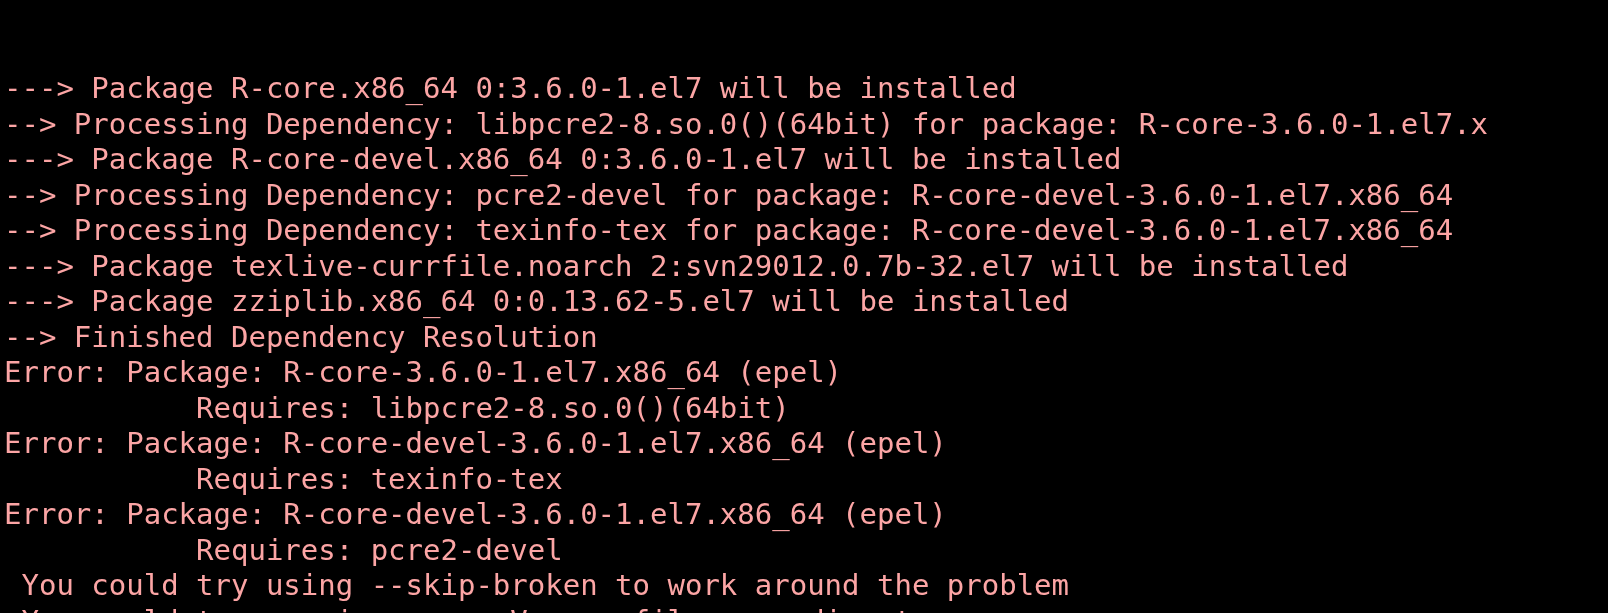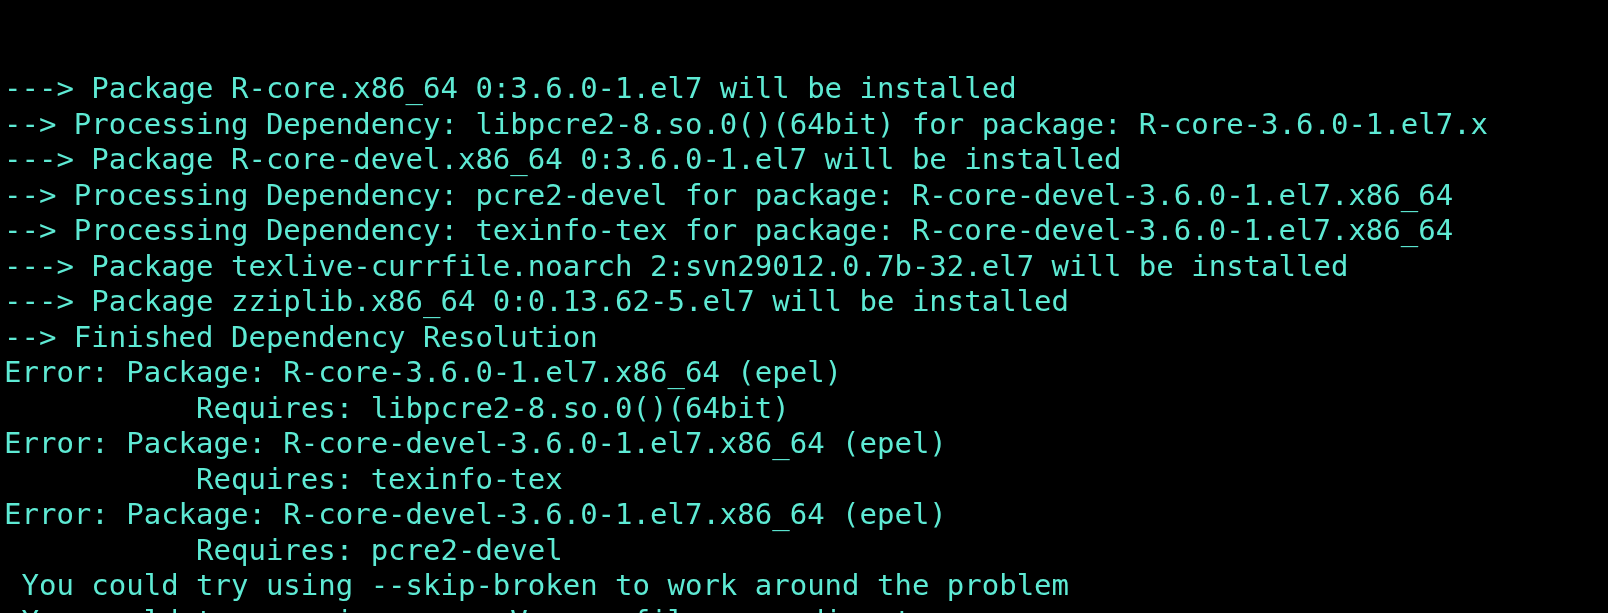--- a/index.html
+++ b/index.html
@@ -36,16 +36,16 @@
     padding-left: 4px;
     box-sizing: border-box;
   }
   .line .txt {
     white-space: pre;
   }
 </style>
 </head>
 <body style="background: rgb(0, 0, 0);">
 
-<div id="terminal" style="background: rgb(0, 0, 0); color: #5eead4; font-size: 29px;">
+<div id="terminal" style="background: rgb(0, 0, 0); color: #fca5a5; font-size: 29px;">
   <div id="lines-container"><div class="line"><span class="txt">---&gt; Package R-core.x86_64 0:3.6.0-1.el7 will be installed</span></div><div class="line"><span class="txt">--&gt; Processing Dependency: libpcre2-8.so.0()(64bit) for package: R-core-3.6.0-1.el7.x</span></div><div class="line"><span class="txt">---&gt; Package R-core-devel.x86_64 0:3.6.0-1.el7 will be installed</span></div><div class="line"><span class="txt">--&gt; Processing Dependency: pcre2-devel for package: R-core-devel-3.6.0-1.el7.x86_64</span></div><div class="line"><span class="txt">--&gt; Processing Dependency: texinfo-tex for package: R-core-devel-3.6.0-1.el7.x86_64</span></div><div class="line"><span class="txt">---&gt; Package texlive-currfile.noarch 2:svn29012.0.7b-32.el7 will be installed</span></div><div class="line"><span class="txt">---&gt; Package zziplib.x86_64 0:0.13.62-5.el7 will be installed</span></div><div class="line"><span class="txt">--&gt; Finished Dependency Resolution</span></div><div class="line"><span class="txt">Error: Package: R-core-3.6.0-1.el7.x86_64 (epel)</span></div><div class="line"><span class="txt">           Requires: libpcre2-8.so.0()(64bit)</span></div><div class="line"><span class="txt">Error: Package: R-core-devel-3.6.0-1.el7.x86_64 (epel)</span></div><div class="line"><span class="txt">           Requires: texinfo-tex</span></div><div class="line"><span class="txt">Error: Package: R-core-devel-3.6.0-1.el7.x86_64 (epel)</span></div><div class="line"><span class="txt">           Requires: pcre2-devel</span></div><div class="line"><span class="txt"> You could try using --skip-broken to work around the problem</span></div><div class="line"><span class="txt"> You could try running: rpm -Va --nofiles --nodigest</span></div></div>
   
 </div>
 
 </body></html>

